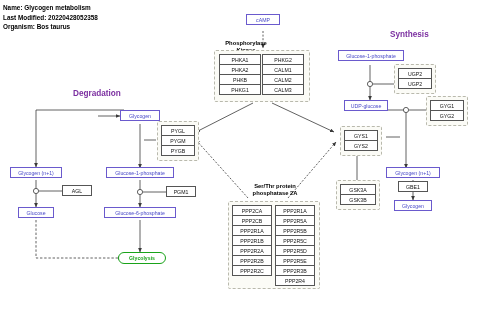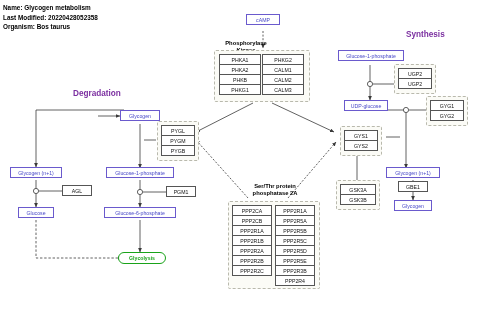--- a/index.html
+++ b/index.html
@@ -107,21 +107,21 @@
     </g>
   </svg>
 
   <div class="meta">
     <div>Name: Glycogen metabolism</div>
     <div>Last Modified: 20220428052358</div>
     <div>Organism: Bos taurus</div>
   </div>
 
   <div class="section-title" style="left:73px;top:89px;">Degradation</div>
-  <div class="section-title" style="left:406px;top:30px;">Synthesis</div>
+  <div class="section-title" style="left:390px;top:30px;">Synthesis</div>
 
   <div class="group-title" style="left:208px;top:40px;width:76px;">
     <div style="white-space:pre-line;">Phosphorylase
 Kinase</div>
   </div>
   <div class="group-title" style="left:232px;top:183px;width:86px;font-weight:bold;">
     <div style="white-space:pre-line;">Ser/Thr protein
 phosphatase 2A</div>
   </div>
 

